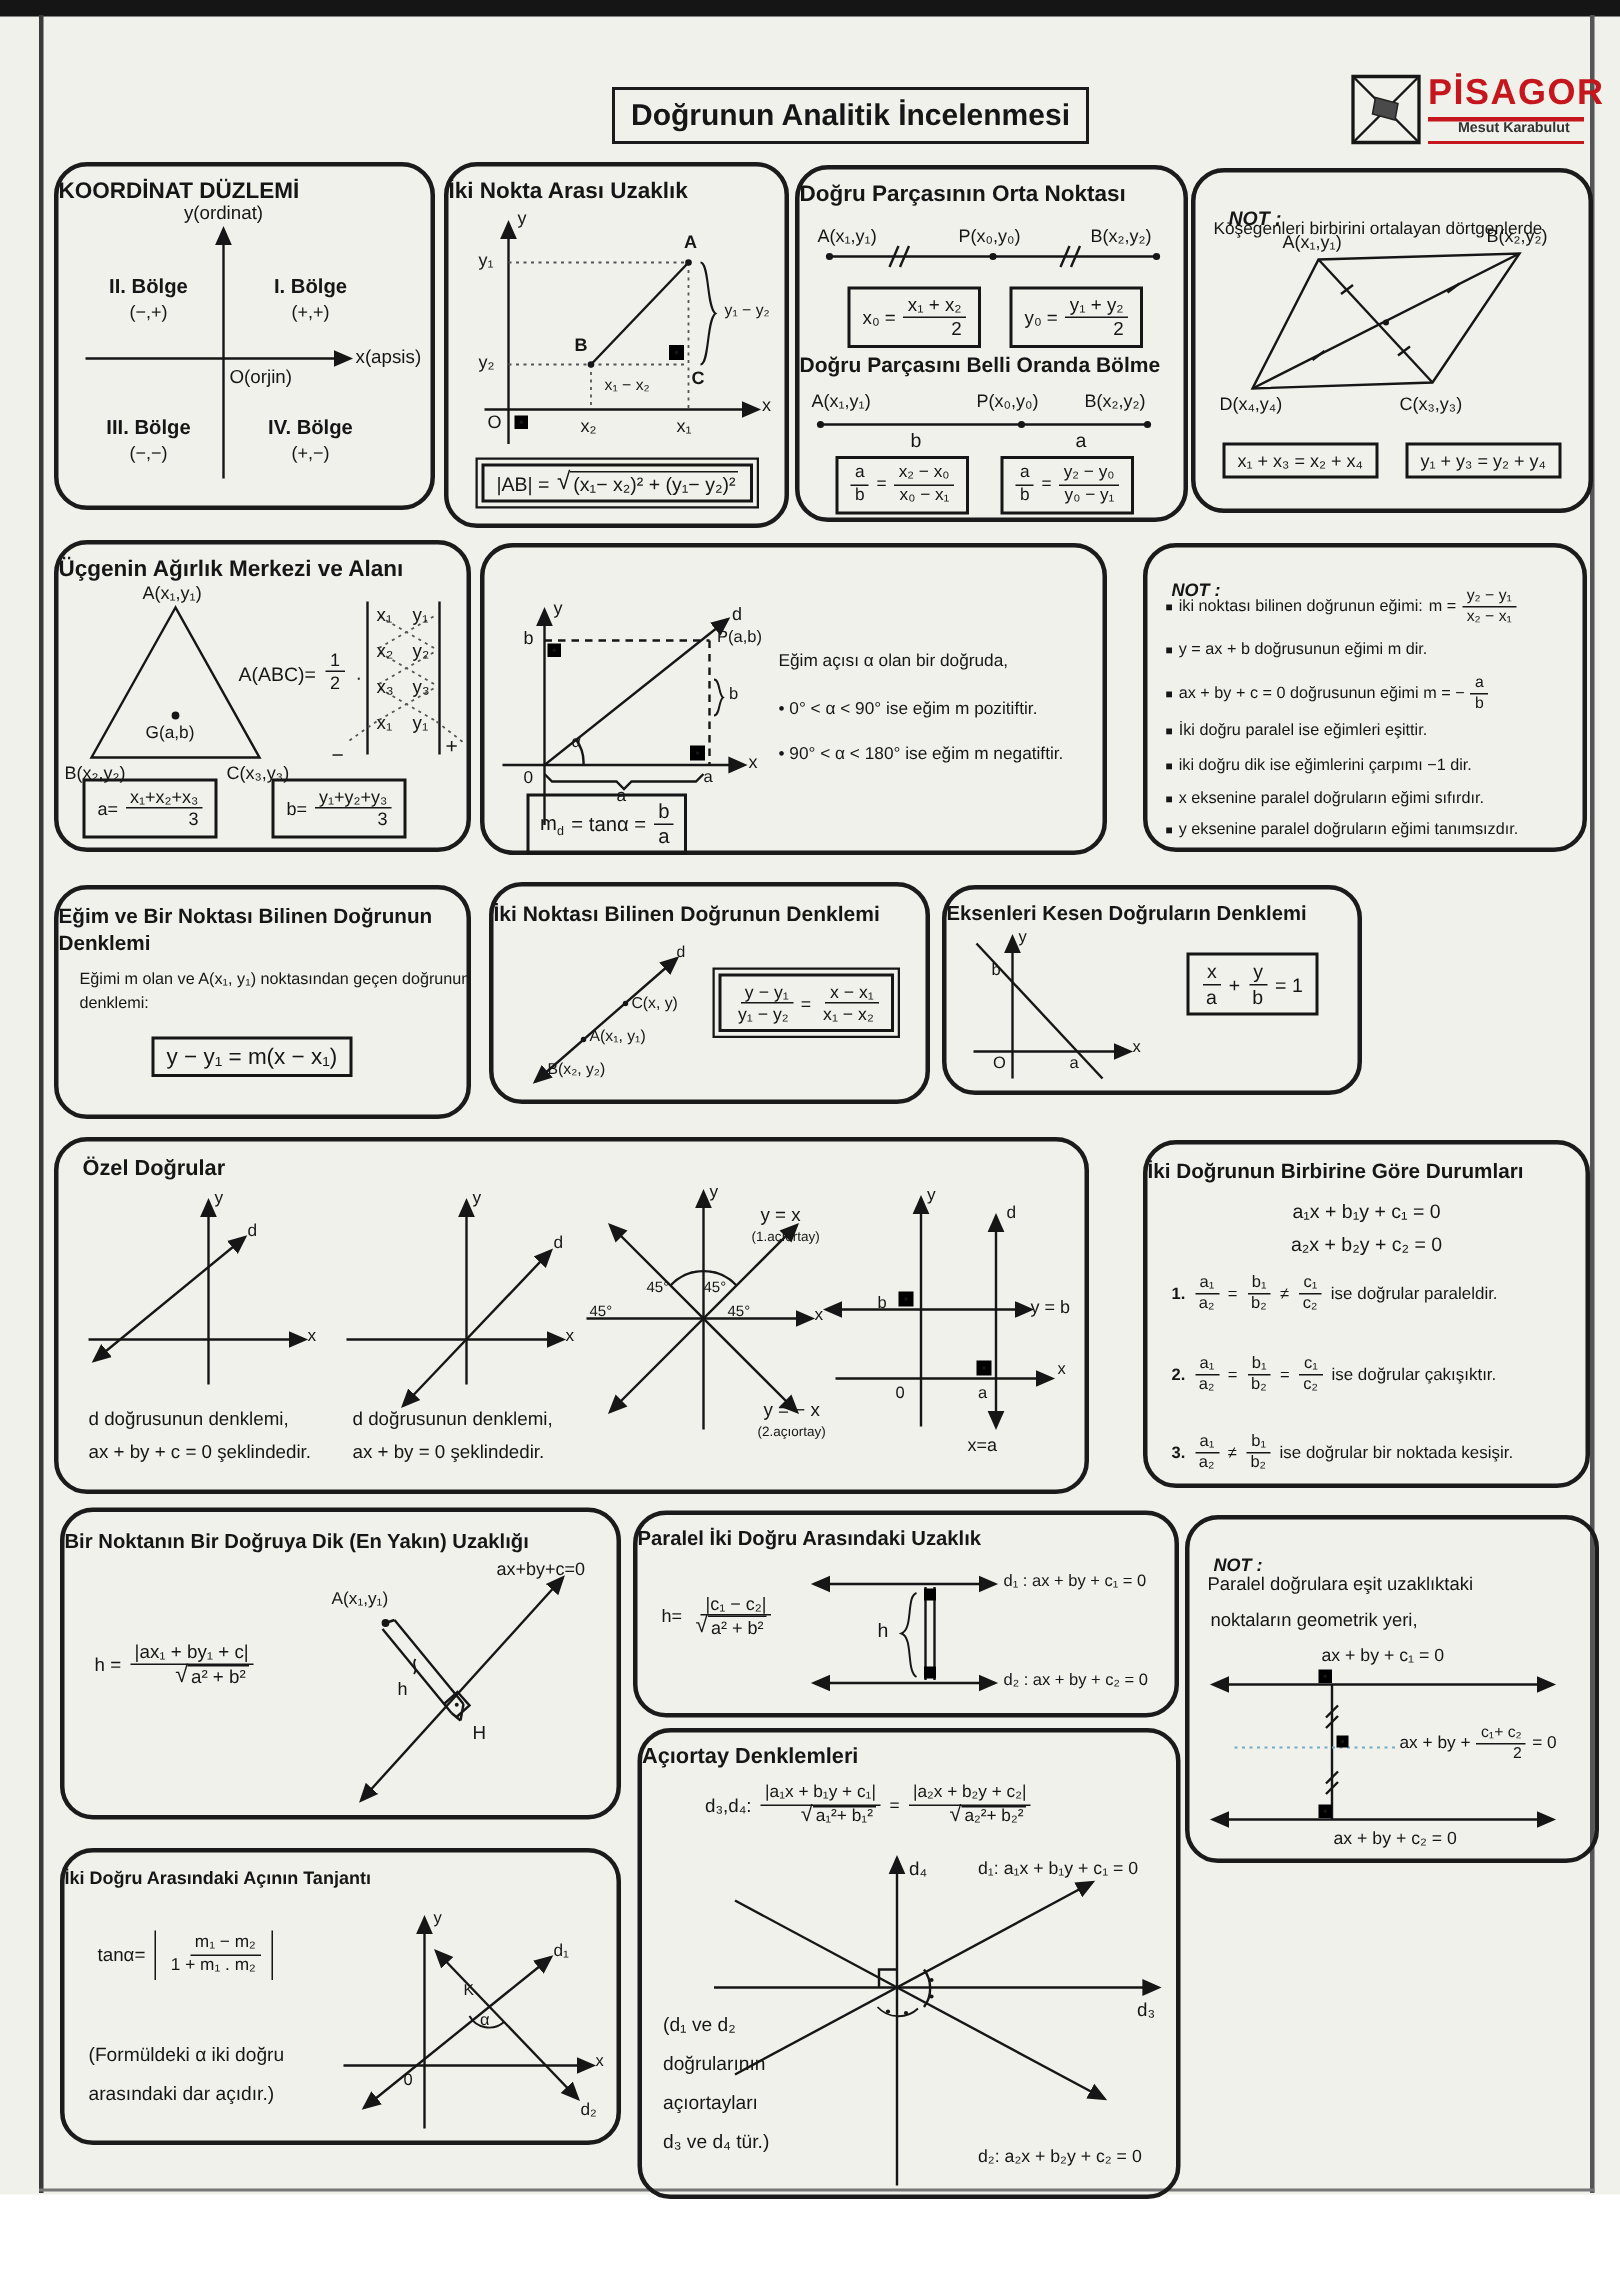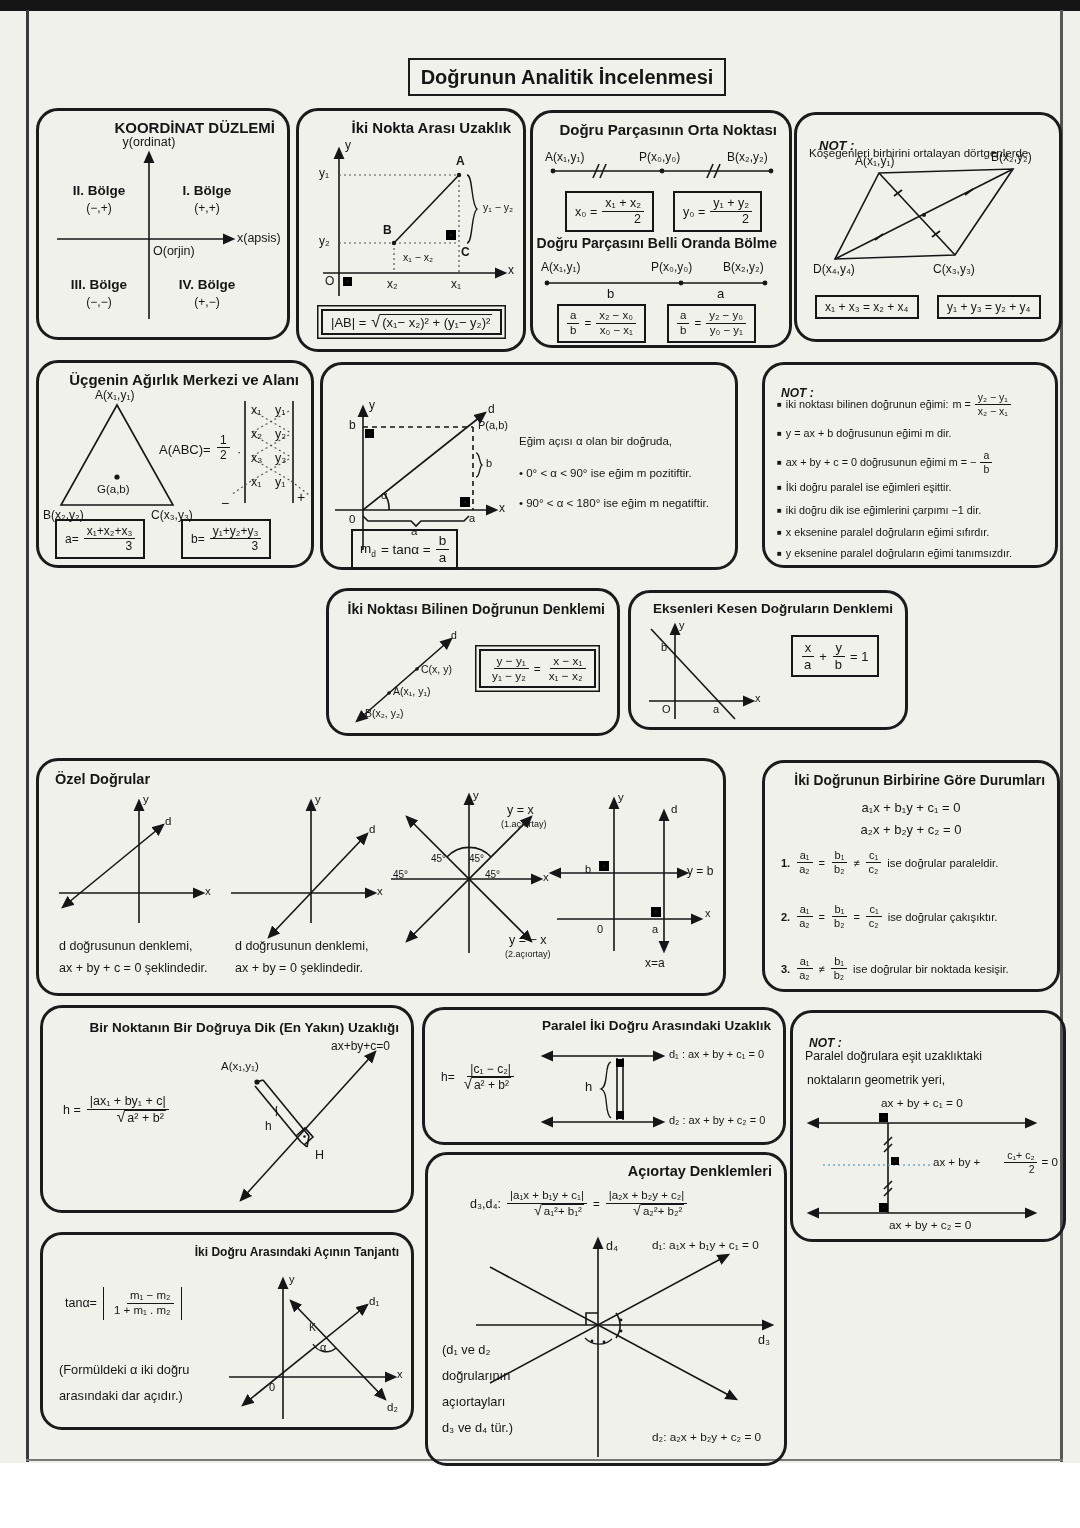--- a/index.html
+++ b/index.html
@@ -4,21 +4,21 @@
 <style>
   html,body{margin:0;padding:0;background:#fff;}
   .page{position:relative;width:1080px;height:1528px;background:#ffffff;font-family:"Liberation Sans","DejaVu Sans",sans-serif;color:#161616;overflow:hidden;}
   .scan{position:absolute;left:0;top:0;width:1080px;height:1463px;background:#eff1ea;}
   .band{position:absolute;background:#151515;}
   .box{position:absolute;border:3px solid #1b1b1b;border-radius:22px;}
   .l{position:absolute;white-space:nowrap;line-height:1.15;}
   .b{font-weight:bold;}
   .bi{font-weight:bold;font-style:italic;margin-top:12px;}
   .cx{left:0;right:0;text-align:center;}
-  .bt{position:absolute;left:0;right:12px;text-align:right;font-weight:bold;}
+  .bt{position:absolute;left:0;right:0;text-align:left;font-weight:bold;}
   .fx{position:absolute;display:inline-flex;align-items:center;gap:5px;border:2.5px solid #161616;padding:3px 8px;}
   .dbl{box-shadow:0 0 0 2.5px #eff1ea,0 0 0 4px #161616;}
   .fr{display:inline-flex;flex-direction:column;align-items:flex-end;line-height:1.2;}
   .fr>.n{padding:0 3px;border-bottom:1.5px solid #161616;white-space:nowrap;}
   .fr>.dn{padding:0 3px;white-space:nowrap;}
   .rt{display:inline-flex;align-items:flex-start;}
   .rt>.sg{font-size:1.25em;line-height:0.95;}
   .rt>.rd{border-top:1.5px solid #161616;padding:0 2px;white-space:nowrap;}
   .row{position:absolute;display:flex;align-items:center;gap:6px;white-space:nowrap;}
   .bars{border-left:1.8px solid #161616;border-right:1.8px solid #161616;padding:2px 7px;}
@@ -44,20 +44,32 @@
 
 <div class="page">
   <div class="scan"></div>
   <div class="band" style="left:0;top:0;width:1080px;height:11px;"></div>
   <div class="band" style="left:26px;top:10px;width:3px;height:1452px;background:#3a3a3a;"></div>
   <div class="band" style="left:1060px;top:10px;width:3px;height:1452px;background:#555;"></div>
   <div class="band" style="left:26px;top:1459px;width:1037px;height:2px;background:#777;"></div>
 
   <div class="l b" style="left:364px;top:58px;width:314px;height:34px;border:2.5px solid #1b1b1b;text-align:center;line-height:34px;font-size:20px;margin-left:44px;">Doğrunun Analitik İncelenmesi</div>
 
+  <div style="position:absolute;left:900px;top:48px;width:158px;height:52px;">
+    <svg class="d" width="50" height="50">
+      <polygon points="2,3 46,3 46,47 2,47" style="stroke-width:2.2"></polygon>
+      <line x1="2" y1="3" x2="46" y2="47"></line>
+        <line x1="46" y1="3" x2="2" y2="47"></line>
+      <polygon points="17,17 32,21 30,32 15,28" style="fill:#4a4a4a;stroke:#222;stroke-width:1;"></polygon>
+    </svg>
+    <div class="l b" style="left:52px;top:0;font-size:24px;color:#c4161c;letter-spacing:1px;">PİSAGOR</div>
+    <div class="band" style="left:52px;top:30px;width:104px;height:2.5px;background:#c4161c;"></div>
+    <div class="l b" style="left:72px;top:33px;font-size:9.5px;color:#333;">Mesut Karabulut</div>
+    <div class="band" style="left:52px;top:46px;width:104px;height:2px;background:#c4161c;"></div>
+  </div>
 
   <div class="box" style="left:36px;top:108px;width:248px;height:226px;">
     <div class="bt" style="top:8px;font-size:15px;">KOORDİNAT DÜZLEMİ</div>
     <svg class="d" width="248" height="226">
       <line x1="110" y1="208" x2="110" y2="42" marker-end="url(#ar)"></line>
       <line x1="18" y1="128" x2="194" y2="128" marker-end="url(#ar)"></line>
     </svg>
     <div class="l" style="left:50px;top:24px;width:120px;text-align:center;font-size:12.5px;">y(ordinat)</div>
     <div class="l" style="left:198px;top:120px;font-size:12.5px;">x(apsis)</div>
     <div class="l" style="left:114px;top:133px;font-size:12.5px;">O(orjin)</div>
@@ -322,20 +334,29 @@
     <div class="row" style="left:12px;top:161px;gap:4px;font-size:10.8px;">
       <span style="font-size:8px;">■</span>
       <span>x eksenine paralel doğruların eğimi sıfırdır.</span>
     </div>
     <div class="row" style="left:12px;top:182px;gap:4px;font-size:10.8px;">
       <span style="font-size:8px;">■</span>
       <span>y eksenine paralel doğruların eğimi tanımsızdır.</span>
     </div>
   </div>
 
+  <div class="box" style="left:36px;top:590px;width:272px;height:150px;">
+    <div class="bt" style="top:10px;font-size:13.8px;">Eğim ve Bir Noktası Bilinen Doğrunun</div>
+    <div class="bt" style="top:28px;font-size:13.8px;">Denklemi</div>
+    <div class="l" style="left:14px;top:54px;font-size:10.8px;">Eğimi m olan ve A(x₁, y₁) noktasından geçen doğrunun</div>
+    <div class="l" style="left:14px;top:70px;font-size:10.8px;">denklemi:</div>
+    <div class="fx" style="left:62px;top:98px;font-size:15px;">
+        <span>y − y₁ = m(x − x₁)</span>
+      </div>
+  </div>
 
   <div class="box" style="left:326px;top:588px;width:288px;height:142px;">
     <div class="bt" style="top:10px;font-size:14px;">İki Noktası Bilinen Doğrunun Denklemi</div>
     <svg class="d" width="288" height="142">
       <line x1="28" y1="130" x2="122" y2="48" marker-start="url(#ar)" marker-end="url(#ar)"></line>
       <circle class="dot" cx="60" cy="102" r="1.8"></circle>
         <circle class="dot" cx="88" cy="78" r="1.8"></circle>
     </svg>
     <div class="l" style="left:122px;top:38px;font-size:10.5px;">d</div>
     <div class="l" style="left:92px;top:72px;font-size:10.5px;">C(x, y)</div>
@@ -560,21 +581,21 @@
       <rect x="98" y="144" width="8" height="8"></rect>
         <circle class="dot" cx="102" cy="148" r="1.1"></circle>
       <line x1="91" y1="132" x2="99" y2="124"></line>
         <line x1="91" y1="139" x2="99" y2="131"></line>
       <line x1="91" y1="176" x2="99" y2="168"></line>
         <line x1="91" y1="183" x2="99" y2="175"></line>
     </svg>
     <div class="l" style="left:88px;top:84px;font-size:11.8px;">ax + by + c₁ = 0</div>
     <div class="row" style="left:140px;top:136px;gap:4px;font-size:11.5px;">
       <span>ax + by +</span>
-      <span class="fr" style="font-size:10.5px;margin-left:20px;">
+      <span class="fr" style="font-size:10.5px;">
           <span class="n">c₁+ c₂</span>
           <span class="dn">2</span>
         </span>
       <span>= 0</span>
     </div>
     <div class="l" style="left:96px;top:206px;font-size:11.8px;">ax + by + c₂ = 0</div>
   </div>
 
   <div class="box" style="left:425px;top:1152px;width:356px;height:308px;">
     <div class="bt" style="top:8px;font-size:14.5px;">Açıortay Denklemleri</div>

